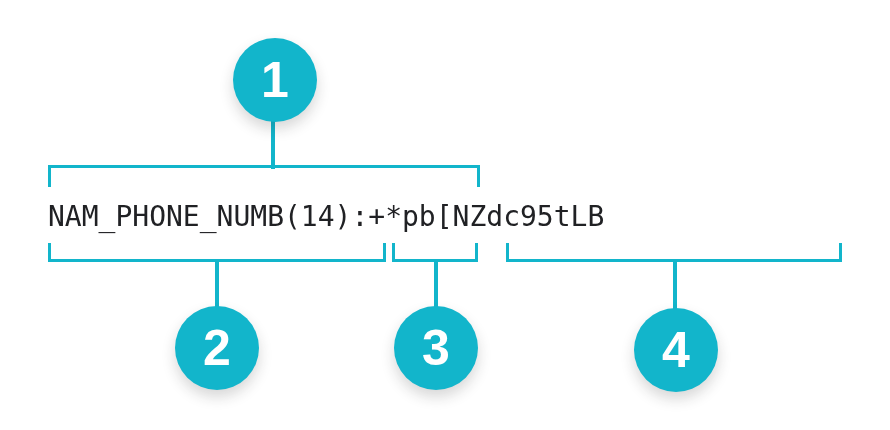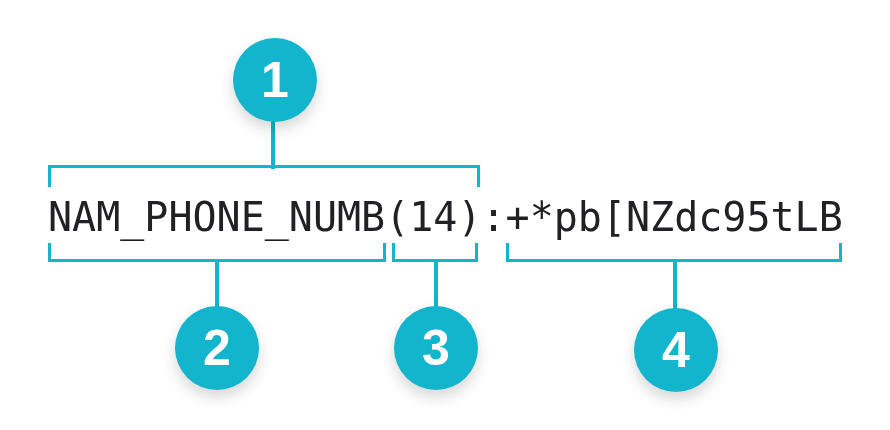--- a/index.html
+++ b/index.html
@@ -16,21 +16,21 @@
     font-family: "Liberation Sans", sans-serif;
   }
   .stage * { box-sizing: border-box; }
 
   
   .token {
     position: absolute;
     left: 48px;
     top: 193px;
     font-family: "DejaVu Sans Mono", "Liberation Mono", monospace;
-    font-size: 40px;
+    font-size: 28px;
     line-height: 48px;
     letter-spacing: 0;
     white-space: pre;
     color: #202124;
   }
 
   
   .badge {
     position: absolute;
     width: 84px;

